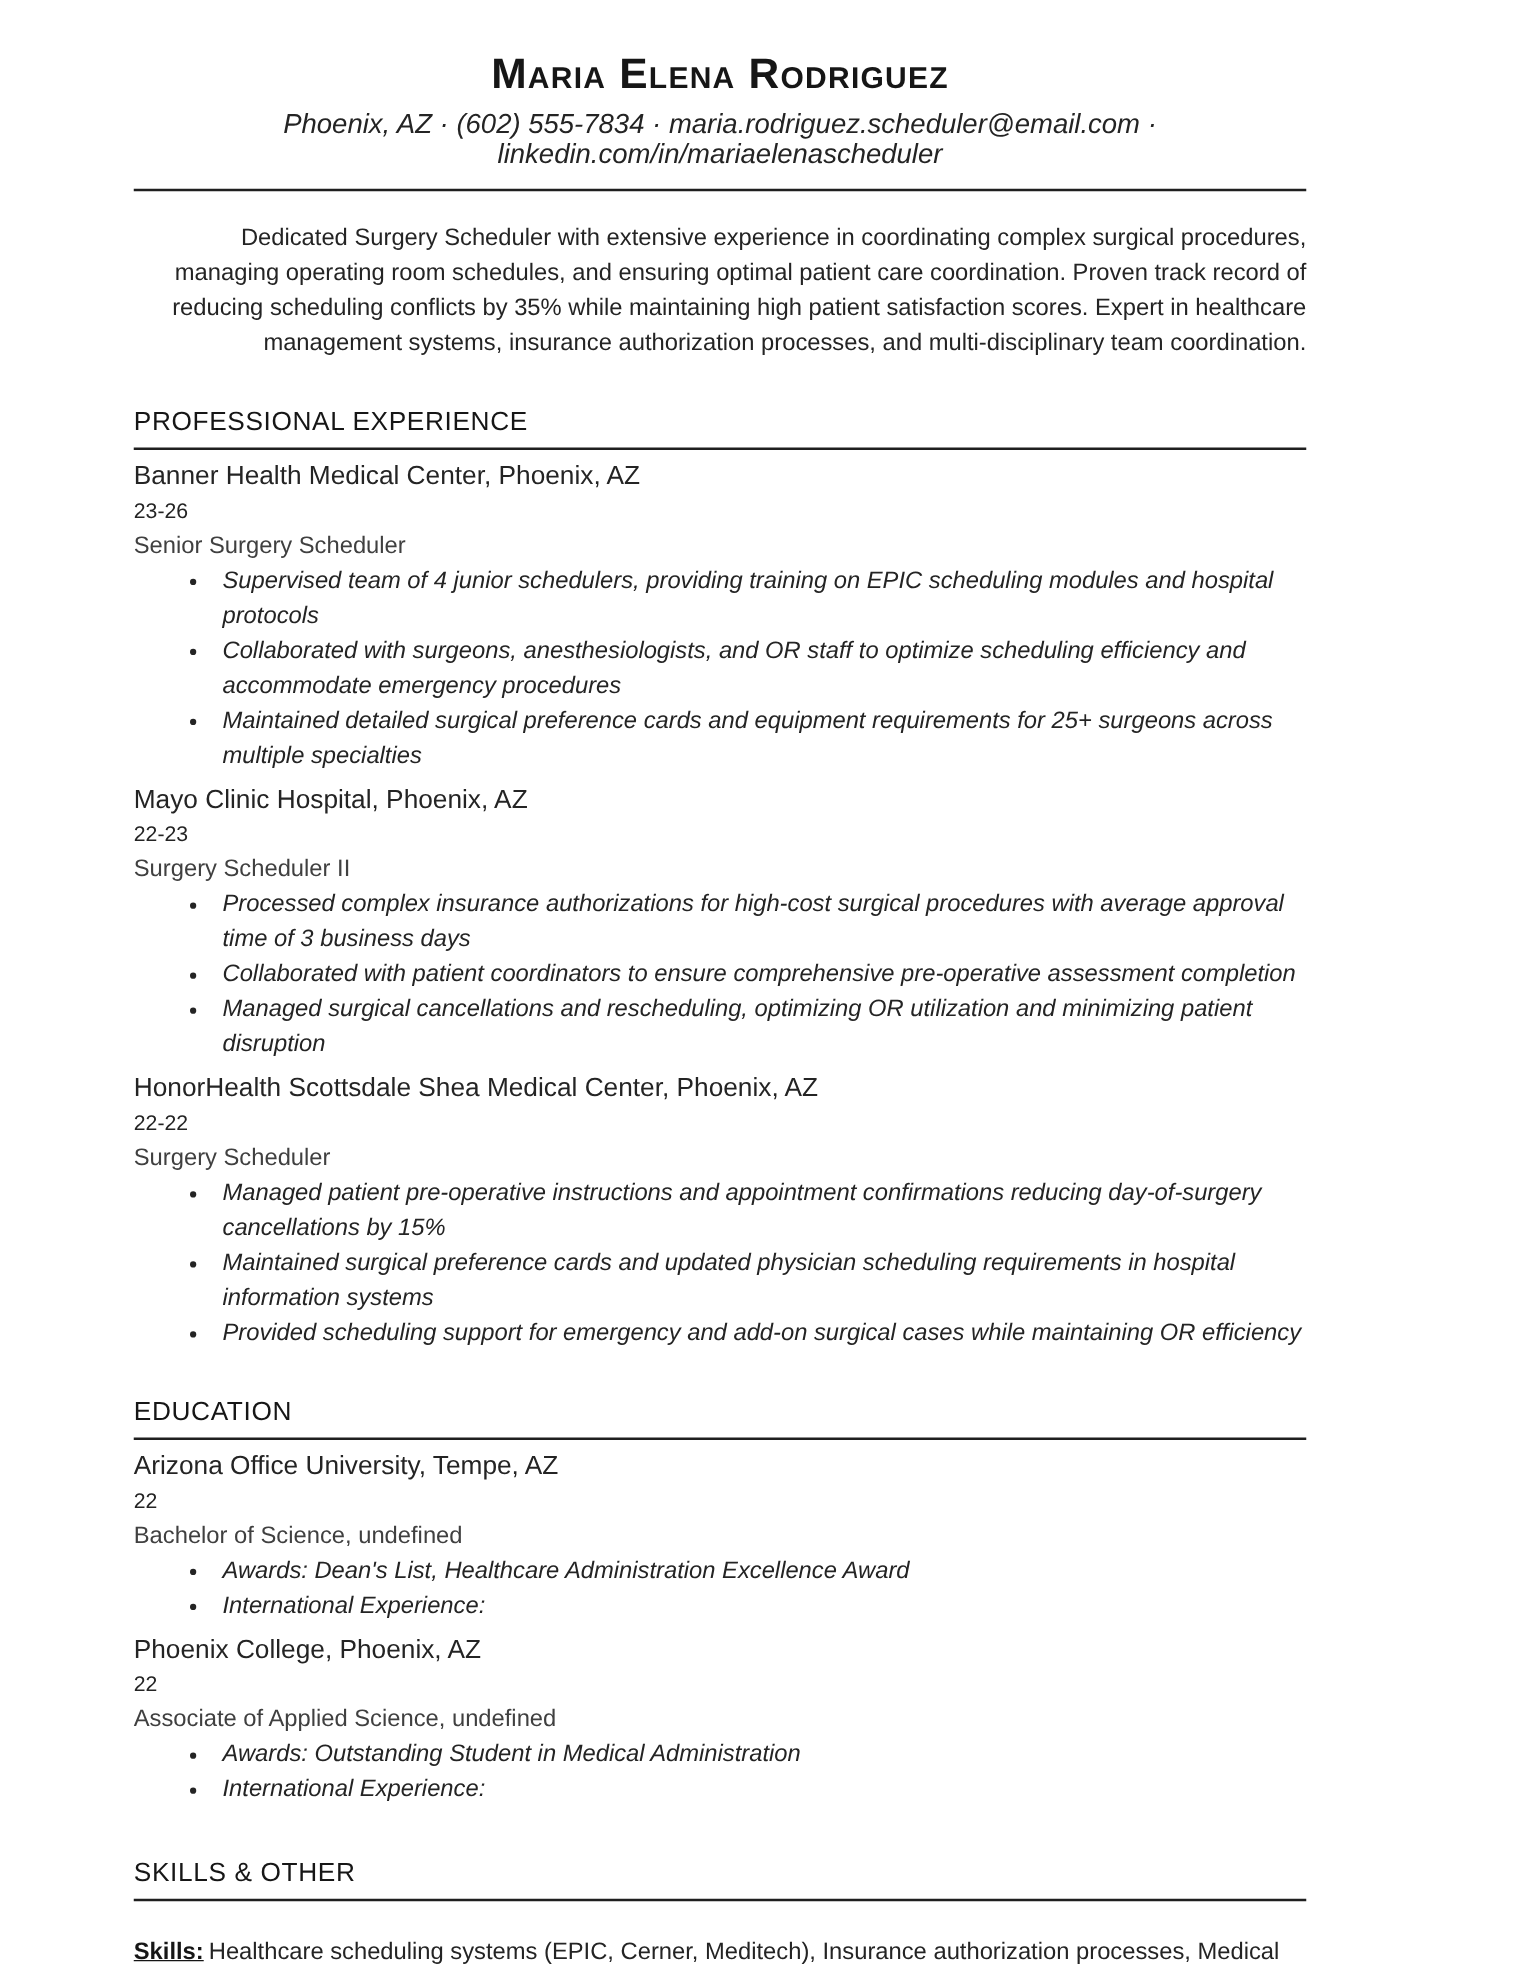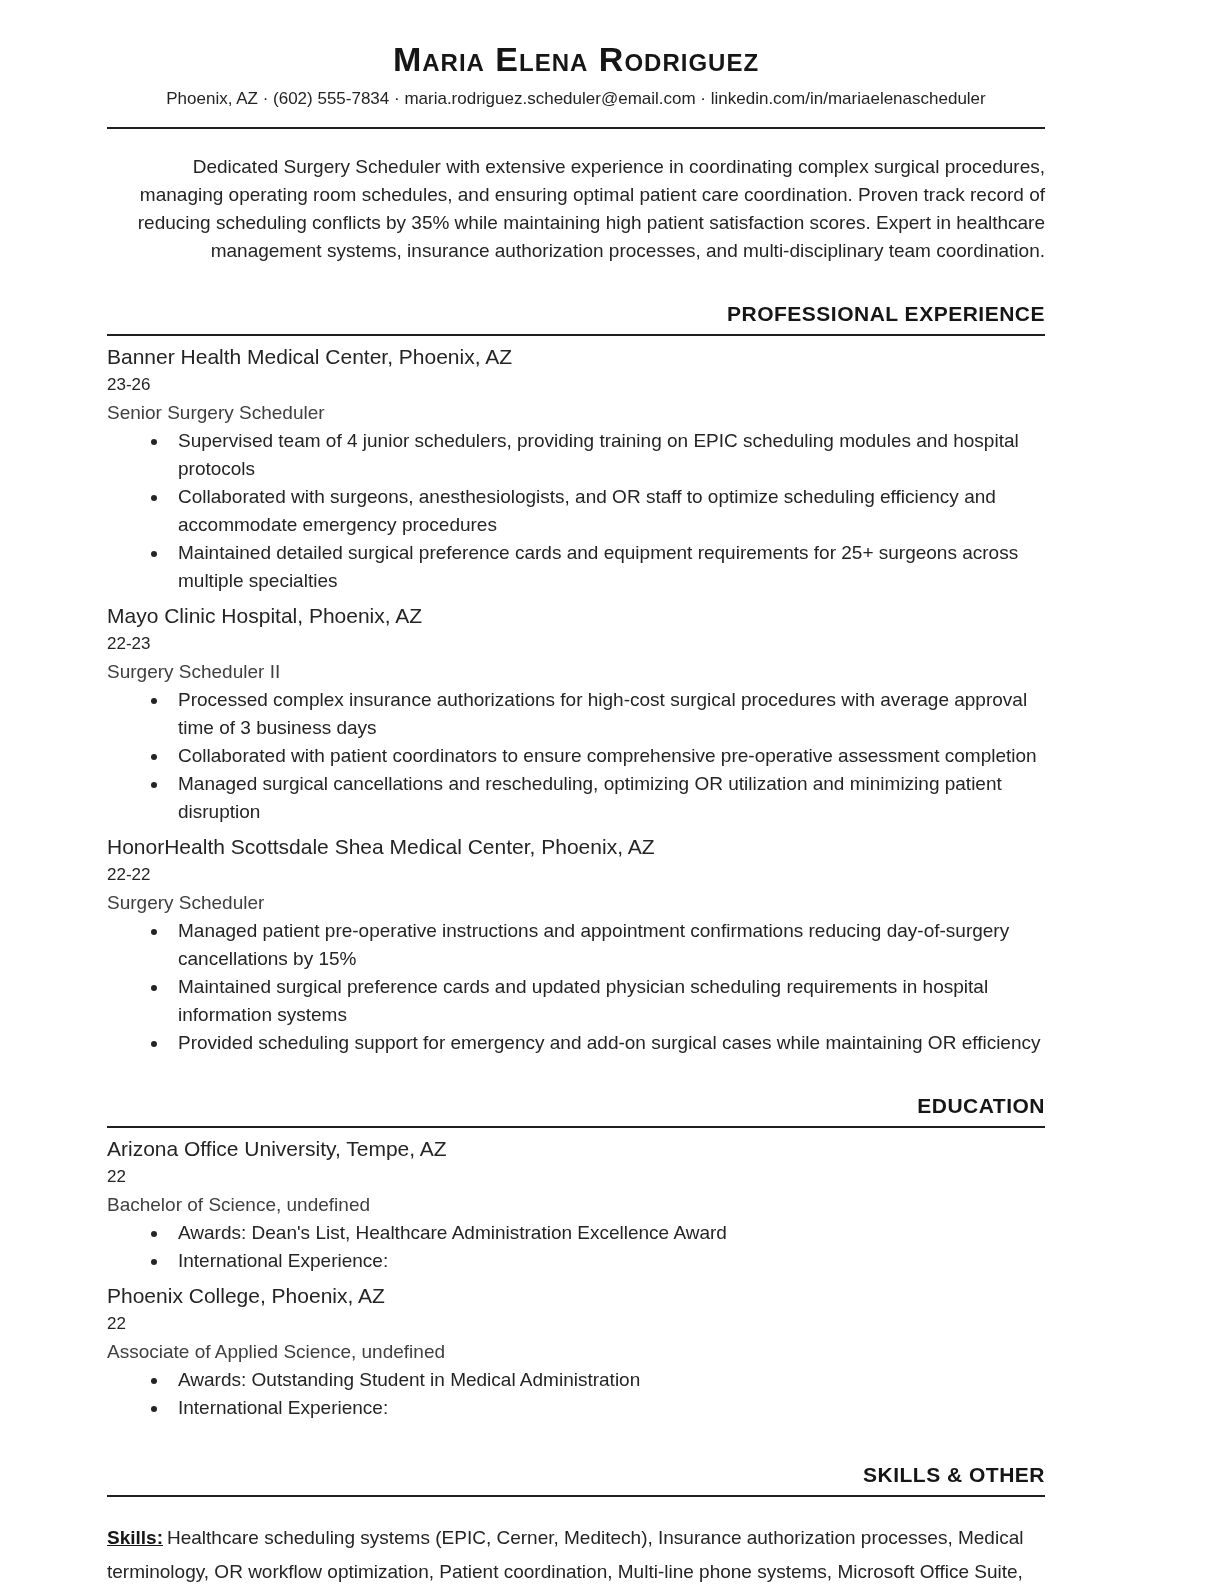--- a/index.html
+++ b/index.html
@@ -26,38 +26,39 @@
   .resume-name {
     font-size: 34px;
     font-weight: 700;
     font-variant: small-caps;
     letter-spacing: 1px;
     color: #161616;
     line-height: 38px;
   }
   .contact-line {
     margin-top: 9px;
-    font-size: 17px;
+    font-size: 22px;
     color: #242424;
     line-height: 24px;
+    font-style: italic;
   }
   
   .summary {
     margin-top: 24px;
     text-align: right;
     font-size: 19px;
     line-height: 28px;
     color: #242424;
   }
   
   .section-heading {
     margin-top: 36px;
-    text-align: right;
+    text-align: left;
     font-size: 21px;
-    font-weight: 700;
+    font-weight: 400;
     letter-spacing: 0.5px;
     color: #161616;
     border-bottom: 2px solid #1f1f1f;
     padding-bottom: 7px;
     line-height: 26px;
   }
   .skills-section .section-heading { margin-top: 40px; }
   .entry-row {
     display: flex;
     justify-content: space-between;
@@ -75,21 +76,21 @@
     color: #404040;
     line-height: 28px;
   }
   ul.bullets {
     list-style: disc outside;
     padding-left: 62px;
     font-size: 19px;
     line-height: 28px;
     color: #242424;
   }
-  ul.bullets li { padding-left: 9px; }
+  ul.bullets li { padding-left: 9px; font-style: italic; }
   
   .skills-paragraph {
     margin-top: 24px;
     font-size: 19px;
     line-height: 34px;
     color: #242424;
   }
   .skills-label { font-weight: 700; color: #161616; margin-right: 4px; text-decoration: underline; }
 </style>
 </head>

